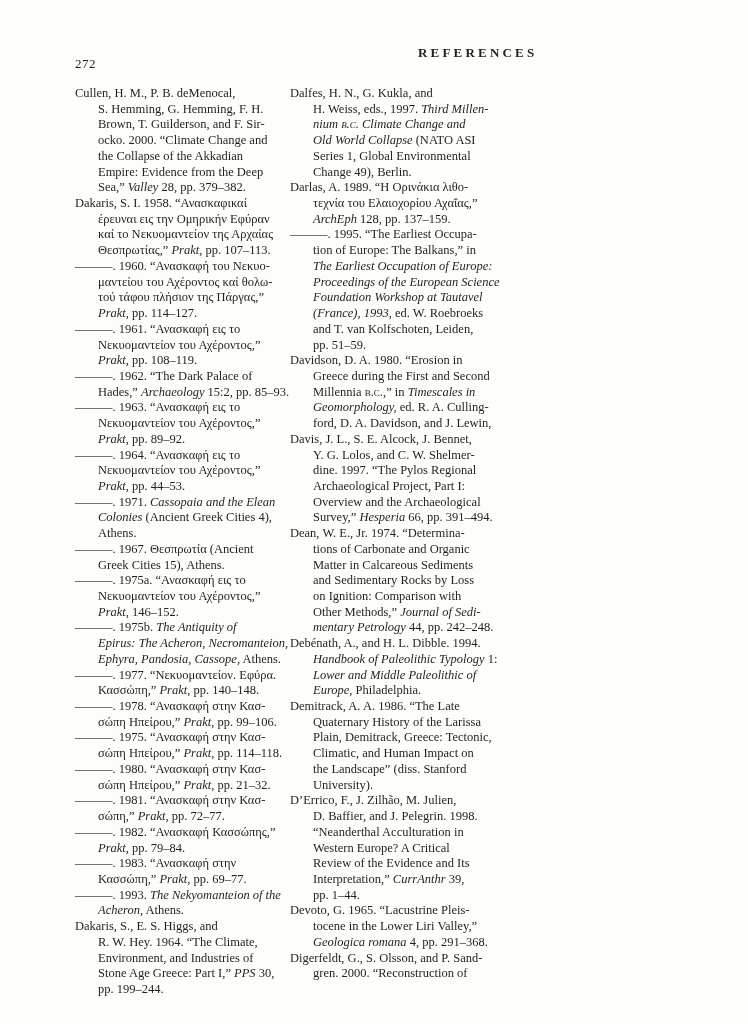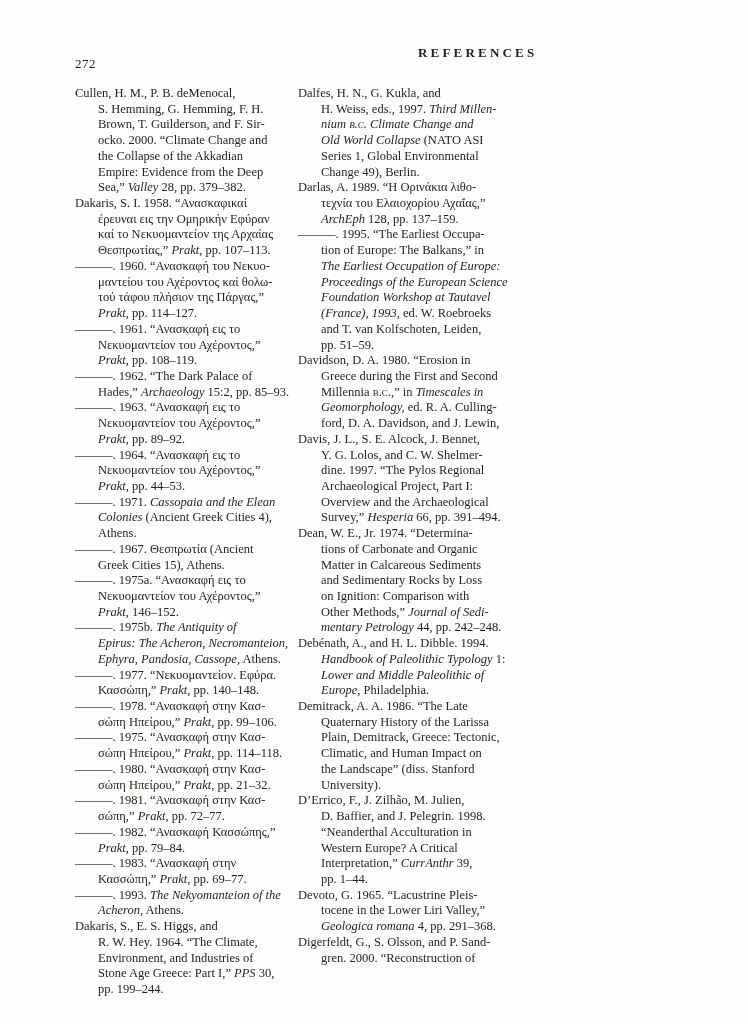--- a/index.html
+++ b/index.html
@@ -38,21 +38,21 @@
     font-stretch: normal;
     margin-left: 10px;
   }
   .col {
     position: absolute;
     top: 86px;
     font-size: 12.5px;
     line-height: 15.72px;
   }
   .col-left  { left: 75px;  width: 220px; }
-  .col-right { left: 298px; width: 255px; }
+  .col-right { left: 290px; width: 255px; }
   .entry { padding-left: 23px; }
   .entry .line { text-indent: 0; }
   .entry .line:first-child { margin-left: -23px; }
   .it { font-style: italic; }
   .sc { font-variant: small-caps; }
 </style>
 </head>
 <body>
 
 <div class="page">
@@ -219,20 +219,21 @@
         <div class="line">Plain, Demitrack, Greece: Tectonic,</div>
         <div class="line">Climatic, and Human Impact on</div>
         <div class="line">the Landscape” (diss. Stanford</div>
         <div class="line">University).</div>
       </div>
       <div class="entry">
         <div class="line">D’Errico, F., J. Zilhão, M. Julien,</div>
         <div class="line">D. Baffier, and J. Pelegrin. 1998.</div>
         <div class="line">“Neanderthal Acculturation in</div>
         <div class="line">Western Europe? A Critical</div>
+        <div class="line">Review of the Evidence and Its</div>
         <div class="line">Interpretation,” <span class="it">CurrAnthr</span> 39,</div>
         <div class="line">pp. 1–44.</div>
       </div>
       <div class="entry">
         <div class="line">Devoto, G. 1965. “Lacustrine Pleis-</div>
         <div class="line">tocene in the Lower Liri Valley,”</div>
         <div class="line"><span class="it">Geologica romana</span> 4, pp. 291–368.</div>
       </div>
       <div class="entry">
         <div class="line">Digerfeldt, G., S. Olsson, and P. Sand-</div>

